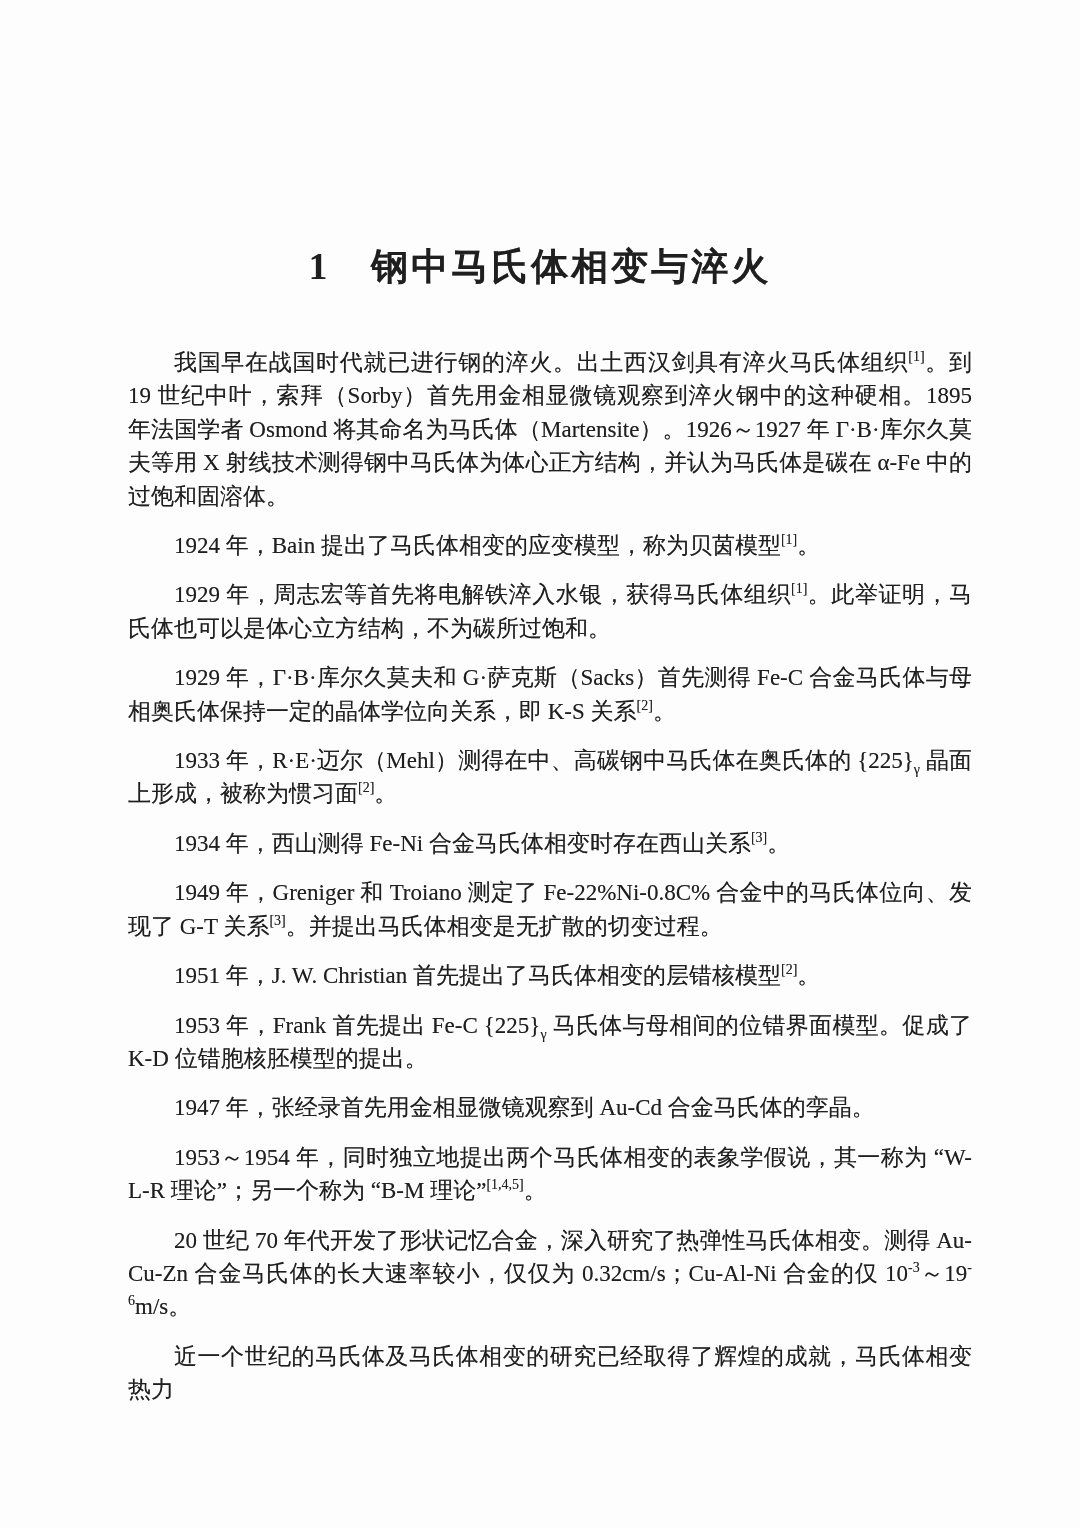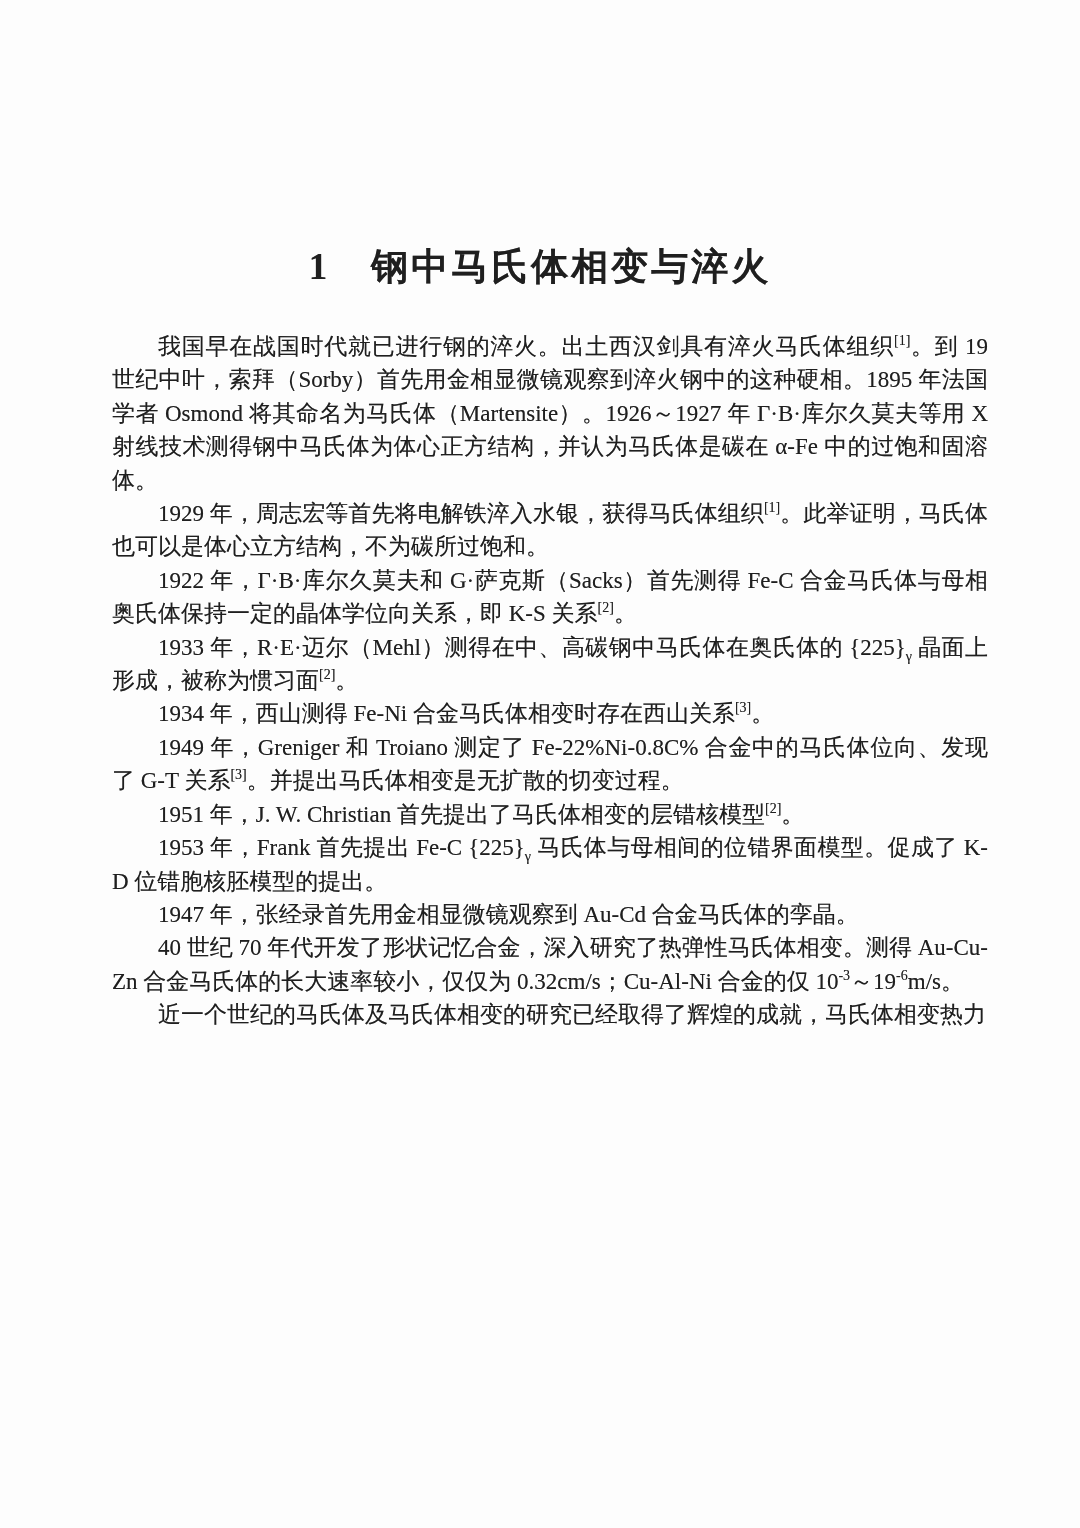--- a/index.html
+++ b/index.html
@@ -47,21 +47,21 @@
     top: 330px;
     left: 112px;
     width: 876px;
     font-size: 23px;
     line-height: 33.4px;
     color: var(--text-color);
     text-align: justify;
     text-shadow: 0 0 0.5px rgba(25,25,25,0.5);
   }
   .para {
-    margin: 0;
+    margin: 16px;
     padding: 0;
     text-indent: 2em;
   }
   .para sup {
     font-size: 14px;
     line-height: 0;
     vertical-align: super;
     letter-spacing: 0;
   }
   .para sub {
@@ -73,24 +73,26 @@
 </style>
 </head>
 <body>
 
 <div class="page">
   <h1 class="chapter-title">
     <span class="chapter-num">1</span><span>钢中马氏体相变与淬火</span>
   </h1>
   <div class="content">
       <p class="para"><span>我国早在战国时代就已进行钢的淬火。出土西汉剑具有淬火马氏体组织</span><sup>[1]</sup><span>。到 19 世纪中叶，索拜（Sorby）首先用金相显微镜观察到淬火钢中的这种硬相。1895 年法国学者 Osmond 将其命名为马氏体（Martensite）。1926～1927 年 Г·В·库尔久莫夫等用 X 射线技术测得钢中马氏体为体心正方结构，并认为马氏体是碳在 α-Fe 中的过饱和固溶体。</span></p>
+      <p class="para"><span>1924 年，Bain 提出了马氏体相变的应变模型，称为贝茵模型</span><sup>[1]</sup><span>。</span></p>
       <p class="para"><span>1929 年，周志宏等首先将电解铁淬入水银，获得马氏体组织</span><sup>[1]</sup><span>。此举证明，马氏体也可以是体心立方结构，不为碳所过饱和。</span></p>
-      <p class="para"><span>1922 年，Г·В·库尔久莫夫和 G·萨克斯（Sacks）首先测得 Fe-C 合金马氏体与母相奥氏体保持一定的晶体学位向关系，即 K-S 关系</span><sup>[2]</sup><span>。</span></p>
+      <p class="para"><span>1929 年，Г·В·库尔久莫夫和 G·萨克斯（Sacks）首先测得 Fe-C 合金马氏体与母相奥氏体保持一定的晶体学位向关系，即 K-S 关系</span><sup>[2]</sup><span>。</span></p>
       <p class="para"><span>1933 年，R·E·迈尔（Mehl）测得在中、高碳钢中马氏体在奥氏体的 {225}</span><sub>γ</sub><span> 晶面上形成，被称为惯习面</span><sup>[2]</sup><span>。</span></p>
       <p class="para"><span>1934 年，西山测得 Fe-Ni 合金马氏体相变时存在西山关系</span><sup>[3]</sup><span>。</span></p>
       <p class="para"><span>1949 年，Greniger 和 Troiano 测定了 Fe-22%Ni-0.8C% 合金中的马氏体位向、发现了 G-T 关系</span><sup>[3]</sup><span>。并提出马氏体相变是无扩散的切变过程。</span></p>
       <p class="para"><span>1951 年，J. W. Christian 首先提出了马氏体相变的层错核模型</span><sup>[2]</sup><span>。</span></p>
       <p class="para"><span>1953 年，Frank 首先提出 Fe-C {225}</span><sub>γ</sub><span> 马氏体与母相间的位错界面模型。促成了 K-D 位错胞核胚模型的提出。</span></p>
       <p class="para"><span>1947 年，张经录首先用金相显微镜观察到 Au-Cd 合金马氏体的孪晶。</span></p>
-      <p class="para"><span>40 世纪 70 年代开发了形状记忆合金，深入研究了热弹性马氏体相变。测得 Au-Cu-Zn 合金马氏体的长大速率较小，仅仅为 0.32cm/s；Cu-Al-Ni 合金的仅 10</span><sup>-3</sup><span>～19</span><sup>-6</sup><span>m/s。</span></p>
+      <p class="para"><span>1953～1954 年，同时独立地提出两个马氏体相变的表象学假说，其一称为 “W-L-R 理论”；另一个称为 “B-M 理论”</span><sup>[1,4,5]</sup><span>。</span></p>
+      <p class="para"><span>20 世纪 70 年代开发了形状记忆合金，深入研究了热弹性马氏体相变。测得 Au-Cu-Zn 合金马氏体的长大速率较小，仅仅为 0.32cm/s；Cu-Al-Ni 合金的仅 10</span><sup>-3</sup><span>～19</span><sup>-6</sup><span>m/s。</span></p>
       <p class="para"><span>近一个世纪的马氏体及马氏体相变的研究已经取得了辉煌的成就，马氏体相变热力</span></p>
     </div>
 </div>
 
 </body></html>

